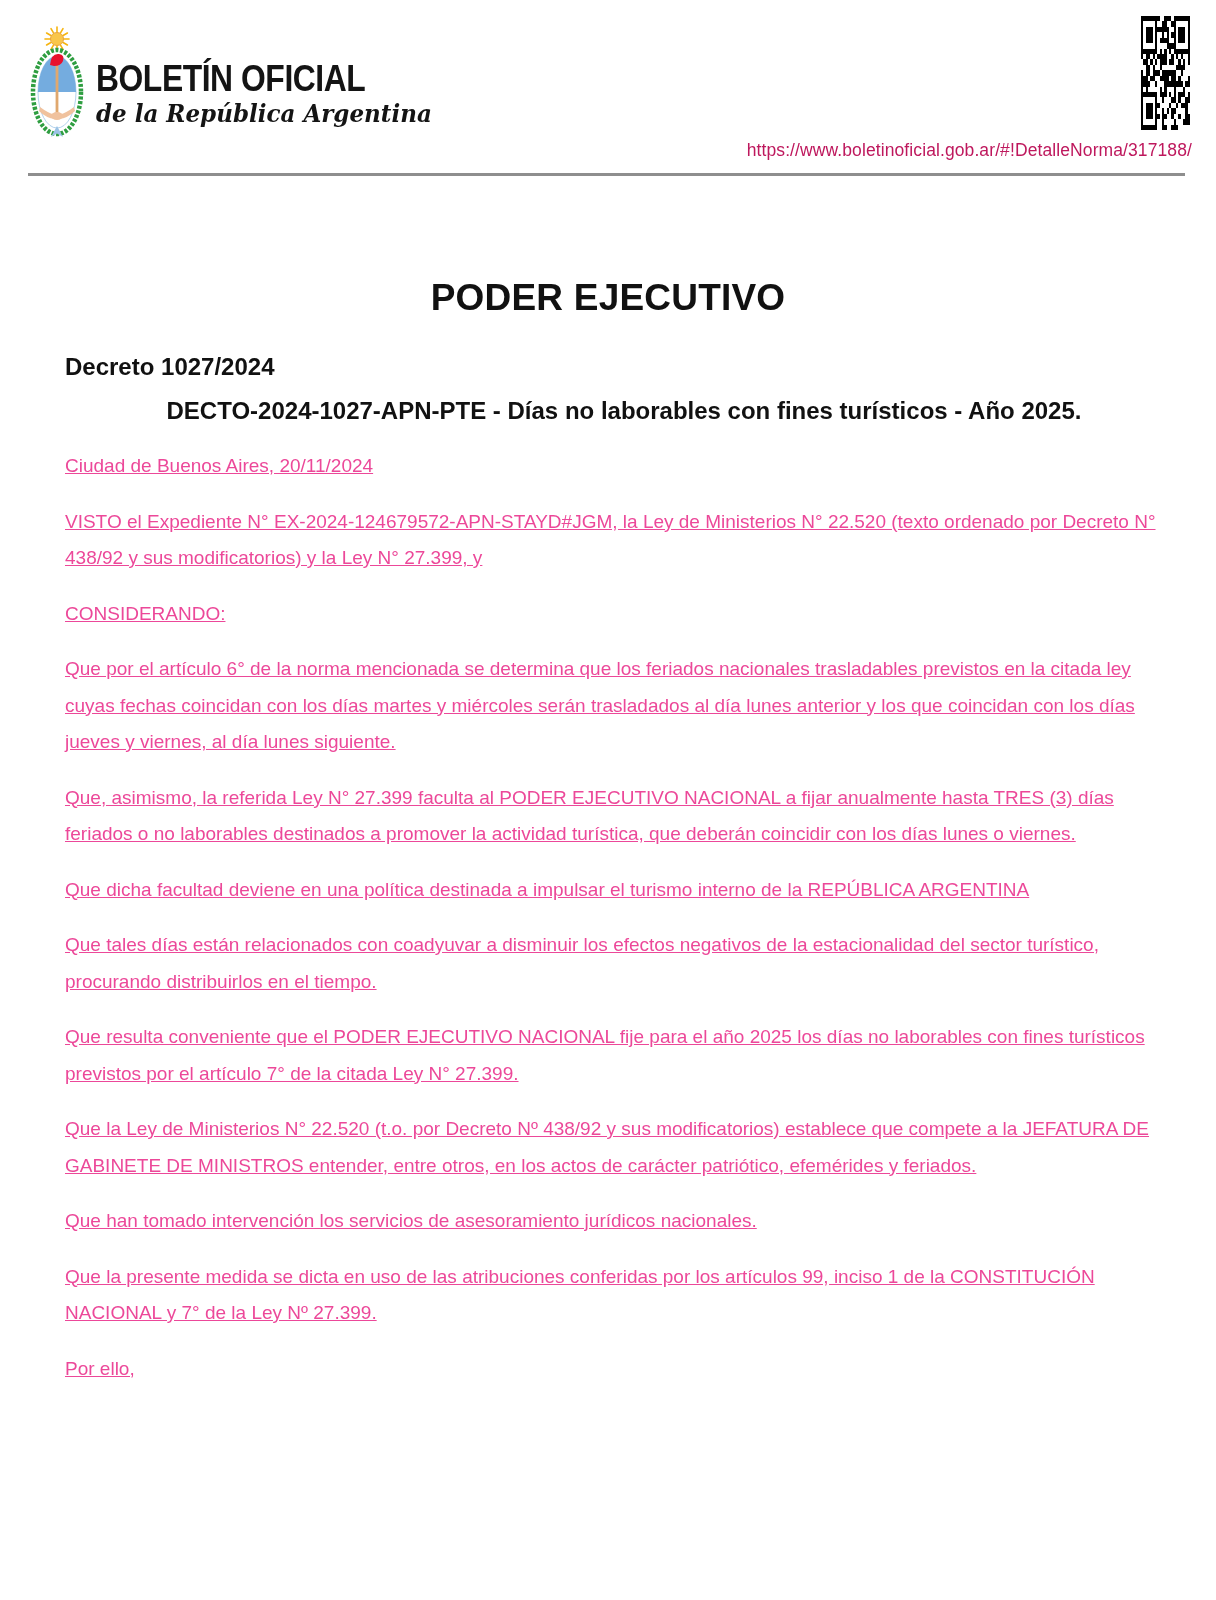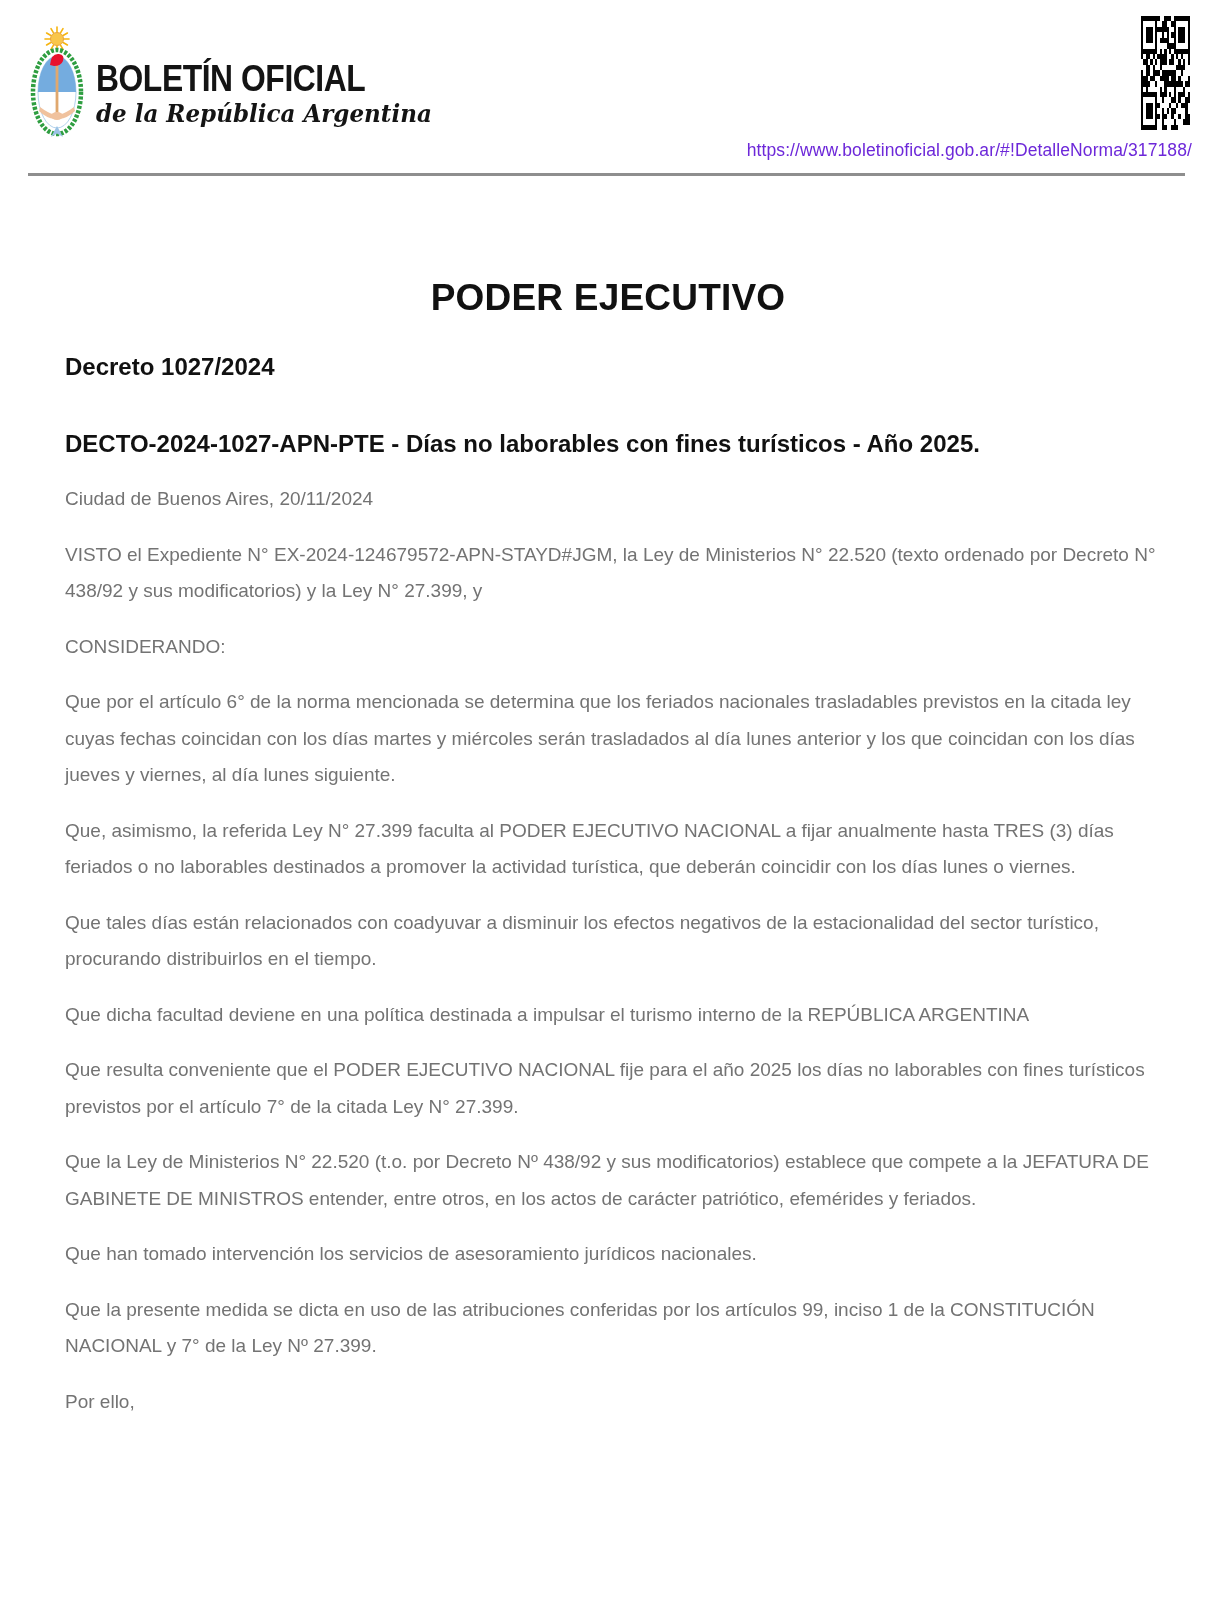--- a/index.html
+++ b/index.html
@@ -17,39 +17,39 @@
     letter-spacing:-0.5px;transform:scaleX(.86);transform-origin:left center;
     white-space:nowrap;color:#141414;
   }
   .brand-subtitle{
     display:inline-block;font-family:"DejaVu Serif", serif;font-style:italic;font-weight:bold;
     font-size:25px;line-height:1.1;margin-top:3px;transform:scaleX(.92);transform-origin:left center;
     white-space:nowrap;color:#141414;
   }
   .qr{position:absolute;top:16px;right:26px;}
   .url-line{
-    position:absolute;top:140px;right:24px;font-size:17.5px;color:#6d28d9;
+    position:absolute;top:140px;right:24px;font-size:17.5px;color:#be185d;
     letter-spacing:0.1px;
   }
   .header-rule{position:absolute;left:28px;right:31px;top:173px;height:3px;background:#8e8e8e;}
   
   main{padding:0 33px;}
   h1.page-title{
     font-size:37px;font-weight:bold;line-height:1;letter-spacing:0.2px;
     margin:101px 0 0 0;color:#111;text-align:center;
   }
   .doc-body{padding-left:32px;padding-right:0;}
   .doc-body h2, .doc-body h3{
     font-size:24px;line-height:36.5px;font-weight:bold;color:#111;
   }
   h2.decree-number{margin:33px 0 0 0;}
-  h3.decree-subject{margin:40px 0 0 0;}
+  h3.decree-subject{margin:7px 0 0 0;text-align:center;}
   .place-date{margin:25px 0 0 0;}
   .doc-body p{
-    font-size:19px;line-height:36.5px;margin:19px 0 0 0;color:#737373;
+    font-size:19px;line-height:36.5px;margin:19px 0 0 0;color:#ec4899;text-decoration:underline;
   }
 </style>
 </head>
 <body>
 
 <header class="page-header">
 
   <svg class="logo" width="58" height="116" viewBox="0 0 58 116" aria-hidden="true">
     <g>
       <g stroke="#f6b40e" stroke-width="1.6" stroke-linecap="round">
@@ -345,22 +345,22 @@
 
   <div class="doc-body">
     <h2 class="decree-number">Decreto 1027/2024</h2>
     <h3 class="decree-subject">DECTO-2024-1027-APN-PTE - Días no laborables con fines turísticos - Año 2025.</h3>
     <p class="place-date">Ciudad de Buenos Aires, 20/11/2024</p>
     <div>
         <p>VISTO el Expediente N° EX-2024-124679572-APN-STAYD#JGM, la Ley de Ministerios N° 22.520 (texto ordenado por Decreto N° 438/92 y sus modificatorios) y la Ley N° 27.399, y</p>
         <p>CONSIDERANDO:</p>
         <p>Que por el artículo 6° de la norma mencionada se determina que los feriados nacionales trasladables previstos en la citada ley cuyas fechas coincidan con los días martes y miércoles serán trasladados al día lunes anterior y los que coincidan con los días jueves y viernes, al día lunes siguiente.</p>
         <p>Que, asimismo, la referida Ley N° 27.399 faculta al PODER EJECUTIVO NACIONAL a fijar anualmente hasta TRES (3) días feriados o no laborables destinados a promover la actividad turística, que deberán coincidir con los días lunes o viernes.</p>
+        <p>Que dicha facultad deviene en una política destinada a impulsar el turismo interno de la REPÚBLICA ARGENTINA</p>
         <p>Que tales días están relacionados con coadyuvar a disminuir los efectos negativos de la estacionalidad del sector turístico, procurando distribuirlos en el tiempo.</p>
-        <p>Que dicha facultad deviene en una política destinada a impulsar el turismo interno de la REPÚBLICA ARGENTINA</p>
         <p>Que resulta conveniente que el PODER EJECUTIVO NACIONAL fije para el año 2025 los días no laborables con fines turísticos previstos por el artículo 7° de la citada Ley N° 27.399.</p>
         <p>Que la Ley de Ministerios N° 22.520 (t.o. por Decreto Nº 438/92 y sus modificatorios) establece que compete a la JEFATURA DE GABINETE DE MINISTROS entender, entre otros, en los actos de carácter patriótico, efemérides y feriados.</p>
         <p>Que han tomado intervención los servicios de asesoramiento jurídicos nacionales.</p>
         <p>Que la presente medida se dicta en uso de las atribuciones conferidas por los artículos 99, inciso 1 de la CONSTITUCIÓN NACIONAL y 7° de la Ley Nº 27.399.</p>
         <p>Por ello,</p>
       </div>
   </div>
 </main>
 
 </body></html>

